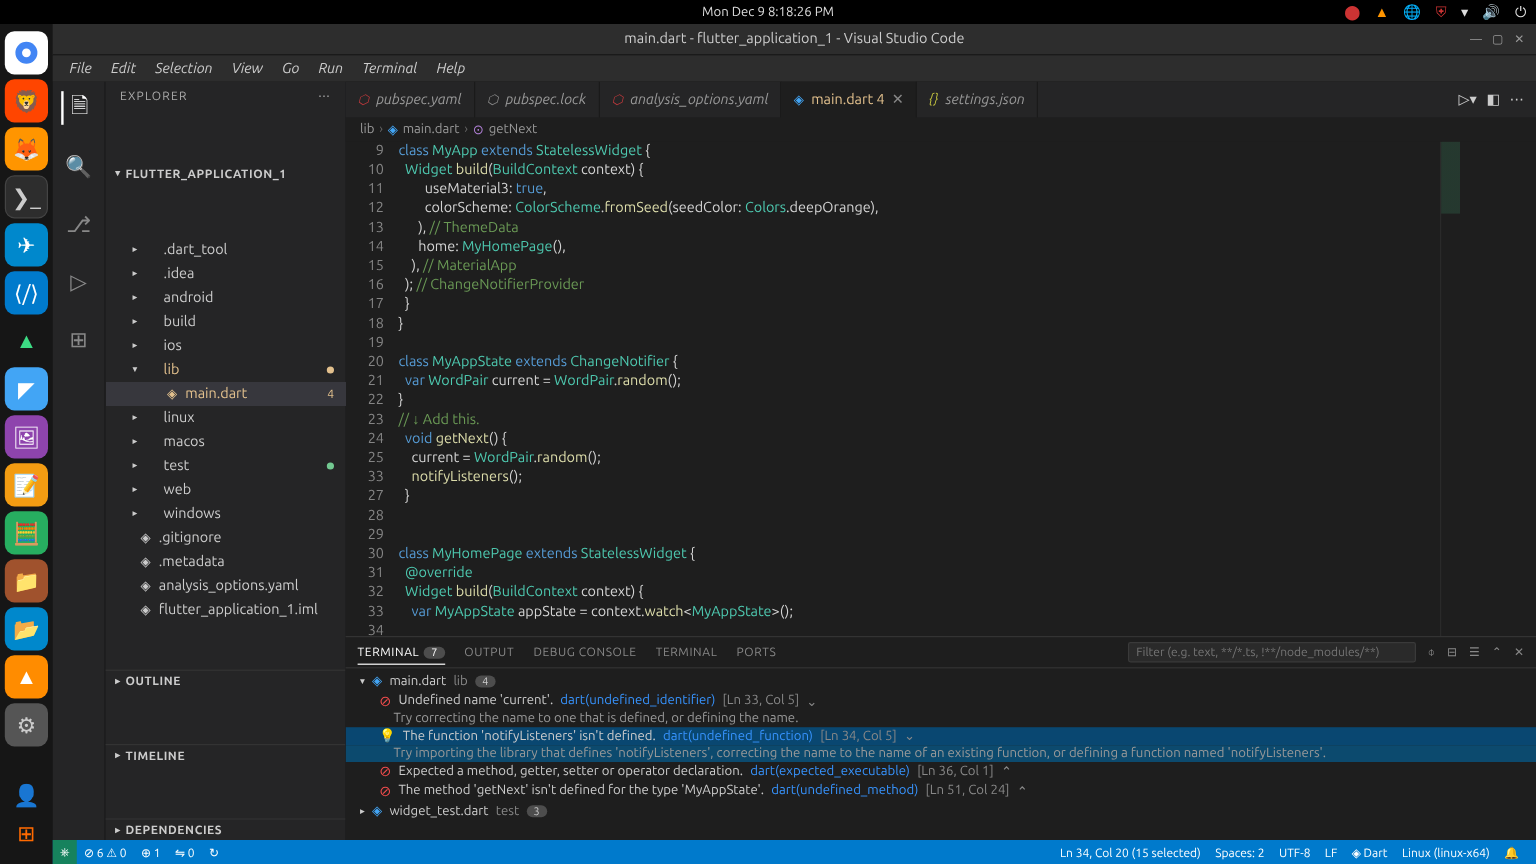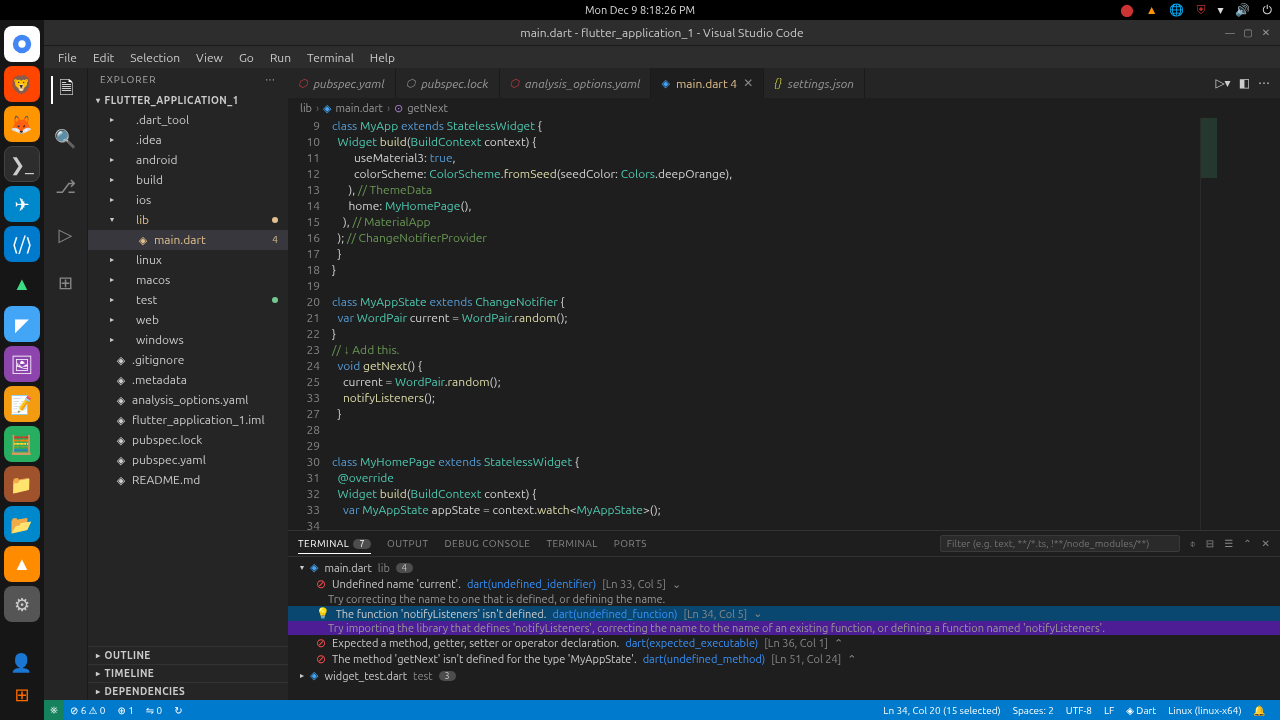--- a/index.html
+++ b/index.html
@@ -30,31 +30,31 @@
 .dock-user { position: absolute; bottom: 40px; color: #888; }
 .dock-apps { position: absolute; bottom: 8px; color: #ff6a00; }
 
 
 .app { position: absolute; left: 44px; top: 20px; right: 0; bottom: 0; background: #1e1e1e; display: flex; flex-direction: column; }
 .titlebar { height: 26px; background: #2d2d2d; display: flex; align-items: center; justify-content: center; color: #ccc; font-size: 12px; position: relative; border-bottom: 1px solid #1a1a1a; }
 .titlebar-ctrls { position: absolute; right: 6px; display: flex; gap: 2px; }
 .titlebar-ctrls div { width: 16px; height: 14px; display: flex; align-items: center; justify-content: center; color: #999; font-size: 10px; cursor: pointer; }
 
 .menubar { height: 22px; background: #2d2d2d; display: flex; align-items: center; padding: 0 6px; gap: 0; font-size: 12px; color: #ccc; }
-.menubar > div { padding: 2px 8px; cursor: pointer; }
+.menubar > div { padding: 2px 8px; cursor: pointer; font-style: italic; }
 
 .workspace { flex: 1; display: flex; overflow: hidden; }
 
 
 .activity { width: 44px; background: #252526; display: flex; flex-direction: column; align-items: center; padding-top: 8px; gap: 20px; border-right: 1px solid #1a1a1a; }
 .activity-item { width: 28px; height: 28px; display: flex; align-items: center; justify-content: center; color: #888; font-size: 18px; cursor: pointer; }
 .activity-item.active { color: #fff; border-left: 2px solid #fff; margin-left: -2px; padding-left: 2px; }
 
 
-.sidebar { width: 200px; background: #252526; display: flex; flex-direction: column; font-size: 12px; color: #ccc; }
+.sidebar { width: 200px; background: #252526; display: flex; flex-direction: column; font-size: 12px; color: #ccc; gap: 44px; }
 .sidebar-title { padding: 6px 12px; font-size: 10px; letter-spacing: 1px; color: #aaa; display: flex; justify-content: space-between; }
 .project-title { padding: 4px 8px; font-size: 10px; font-weight: bold; letter-spacing: 0.5px; display: flex; align-items: center; gap: 4px; }
 .tree { flex: 1; overflow: auto; }
 .tree-item { padding: 1px 4px 1px 18px; display: flex; align-items: center; gap: 4px; cursor: pointer; font-size: 12px; color: #ccc; line-height: 18px; }
 .tree-item.selected { background: #37373d; }
 .tree-item.git-mod { color: #e2c08d; }
 .tree-item .badge { margin-left: auto; background: transparent; color: #e2c08d; font-size: 10px; padding: 0 6px; border-radius: 8px; }
 .tree-item .dot { width: 6px; height: 6px; border-radius: 50%; margin-left: auto; margin-right: 6px; }
 .sb-section { padding: 3px 8px; font-size: 10px; font-weight: bold; letter-spacing: 0.5px; border-top: 1px solid #333; display: flex; align-items: center; gap: 4px; }
 .chev { font-size: 8px; color: #ccc; }
@@ -413,21 +413,21 @@
             <span class="ploc">⌄</span>
           </div>
           <div class="problem-detail">Try correcting the name to one that is defined, or defining the name.</div>
           <div class="problem selected">
             <span class="picon-bulb">💡</span>
             <span>The function 'notifyListeners' isn't defined.</span>
             <span class="plink">dart(undefined_function)</span>
             <span class="ploc">[Ln 34, Col 5]</span>
             <span class="ploc">⌄</span>
           </div>
-          <div class="problem-detail" style="background:#4c1d95">Try importing the library that defines 'notifyListeners', correcting the name to the name of an existing function, or defining a function named 'notifyListeners'.</div>
+          <div class="problem-detail" style="background:#0c4a6e">Try importing the library that defines 'notifyListeners', correcting the name to the name of an existing function, or defining a function named 'notifyListeners'.</div>
           <div class="problem">
             <span class="picon-err">⊘</span>
             <span>Expected a method, getter, setter or operator declaration.</span>
             <span class="plink">dart(expected_executable)</span>
             <span class="ploc">[Ln 36, Col 1]</span>
             <span class="ploc">⌃</span>
           </div>
           <div class="problem">
             <span class="picon-err">⊘</span>
             <span>The method 'getNext' isn't defined for the type 'MyAppState'.</span>

